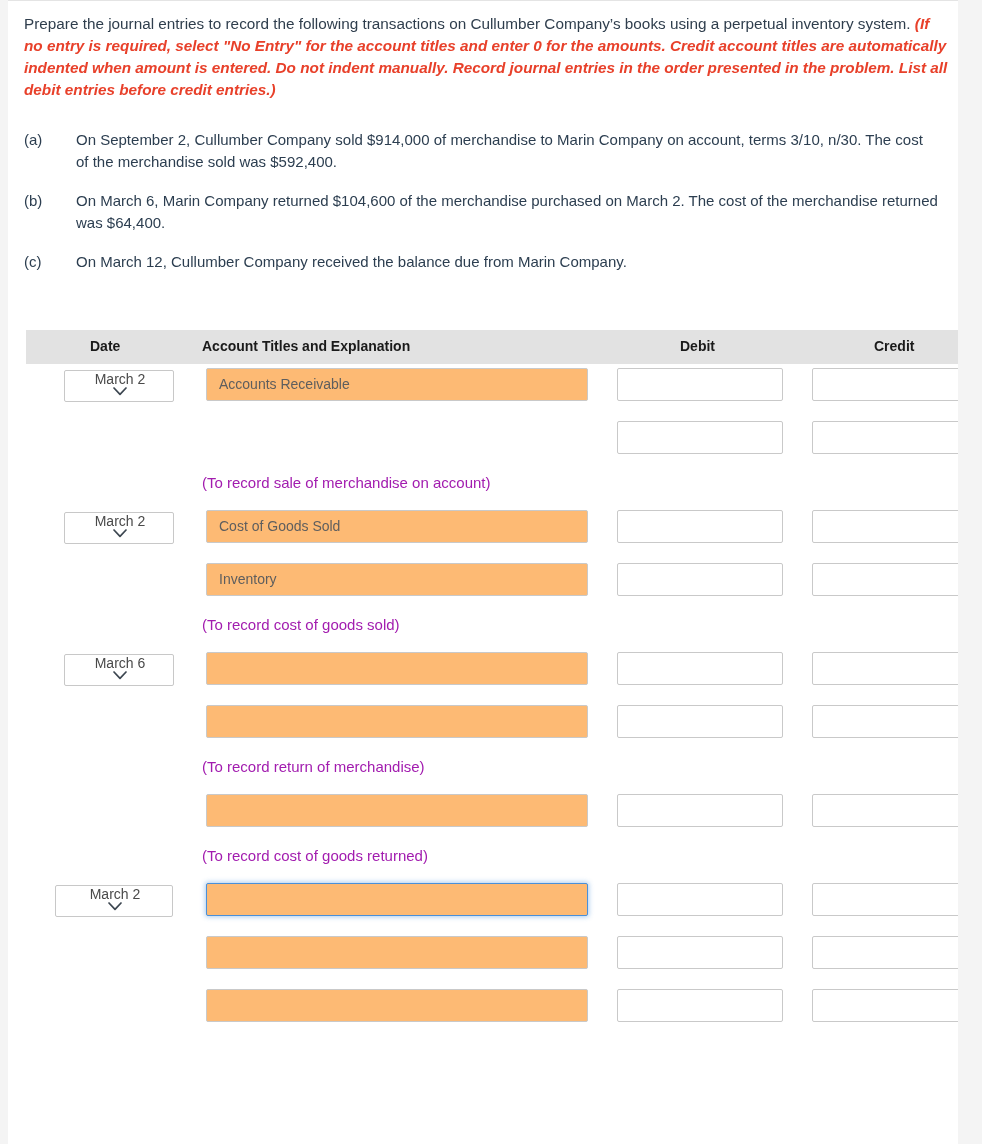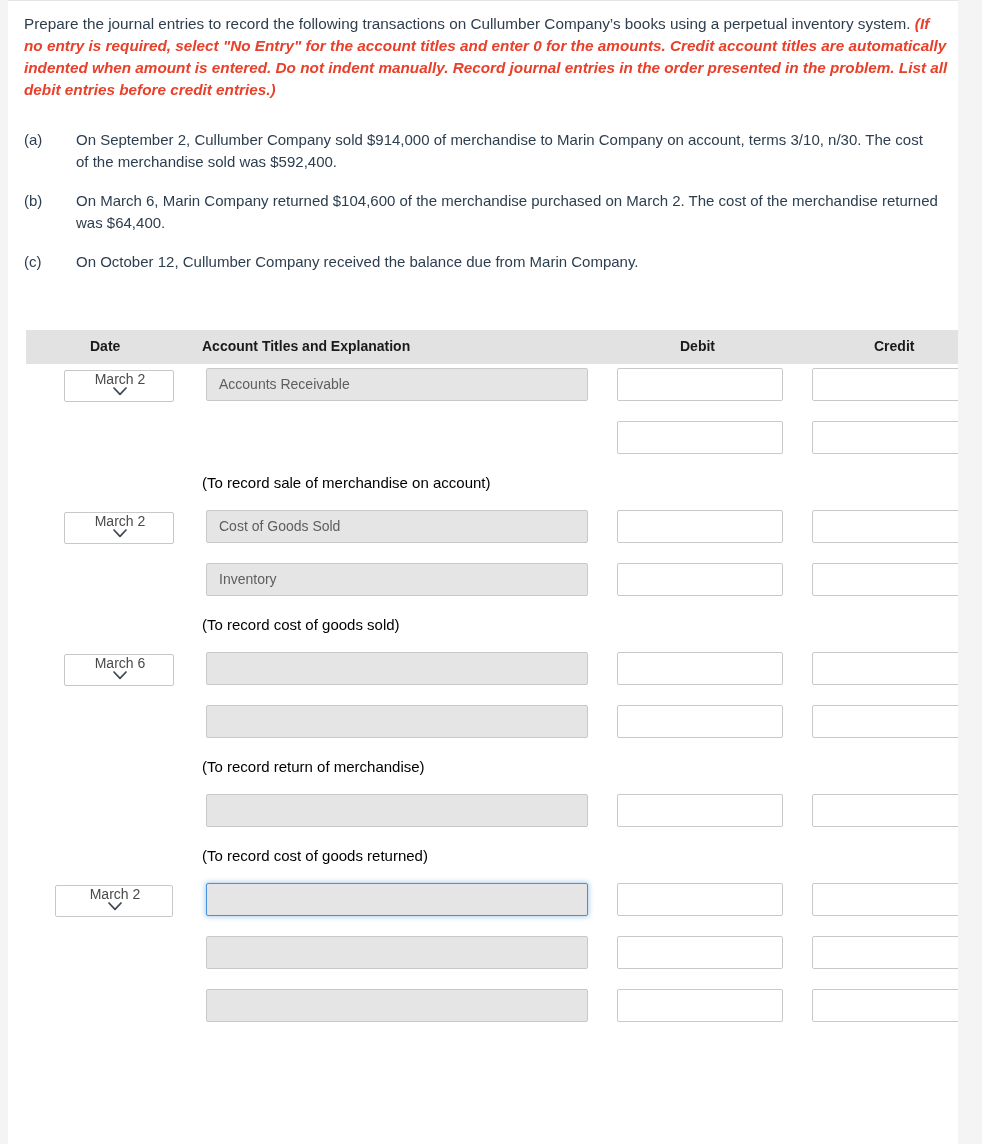--- a/index.html
+++ b/index.html
@@ -137,21 +137,21 @@
   .chev svg { display: block; }
 
   
   .acct-field {
     position: absolute;
     left: 180px;
     top: 4px;
     width: 382px;
     height: 33px;
     border: 1px solid #c9c9c9;
-    background: #e5e5e5;
+    background: #fdba74;
     border-radius: 2px;
     font-size: 14px;
     color: #5e5e5e;
     padding: 0 0 0 12px;
     line-height: 31px;
     white-space: nowrap;
     overflow: hidden;
     cursor: text;
   }
   .acct-field.focused {
@@ -175,21 +175,21 @@
   
   .explanation {
     position: relative;
     height: 36px;
   }
   .explanation span {
     position: absolute;
     left: 176px;
     top: 4px;
     font-size: 15px;
-    color: #000000;
+    color: #a21caf;
     white-space: nowrap;
   }
 </style>
 </head>
 <body>
 
 <div id="page">
   <div id="sheet">
 
     <div id="instructions">
@@ -201,21 +201,21 @@
         <div class="txn">
           <div class="txn-label">(a)</div>
           <div class="txn-text">On September 2, Cullumber Company sold $914,000 of merchandise to Marin Company on account, terms 3/10, n/30. The cost of the merchandise sold was $592,400.</div>
         </div>
         <div class="txn">
           <div class="txn-label">(b)</div>
           <div class="txn-text">On March 6, Marin Company returned $104,600 of the merchandise purchased on March 2. The cost of the merchandise returned was $64,400.</div>
         </div>
         <div class="txn">
           <div class="txn-label">(c)</div>
-          <div class="txn-text">On October 12, Cullumber Company received the balance due from Marin Company.</div>
+          <div class="txn-text">On March 12, Cullumber Company received the balance due from Marin Company.</div>
         </div>
       </div>
 
     <div id="journal">
       <div id="journal-head">
         <div class="th th-date">Date</div>
         <div class="th th-acct">Account Titles and Explanation</div>
         <div class="th th-debit">Debit</div>
         <div class="th th-credit">Credit</div>
       </div>

